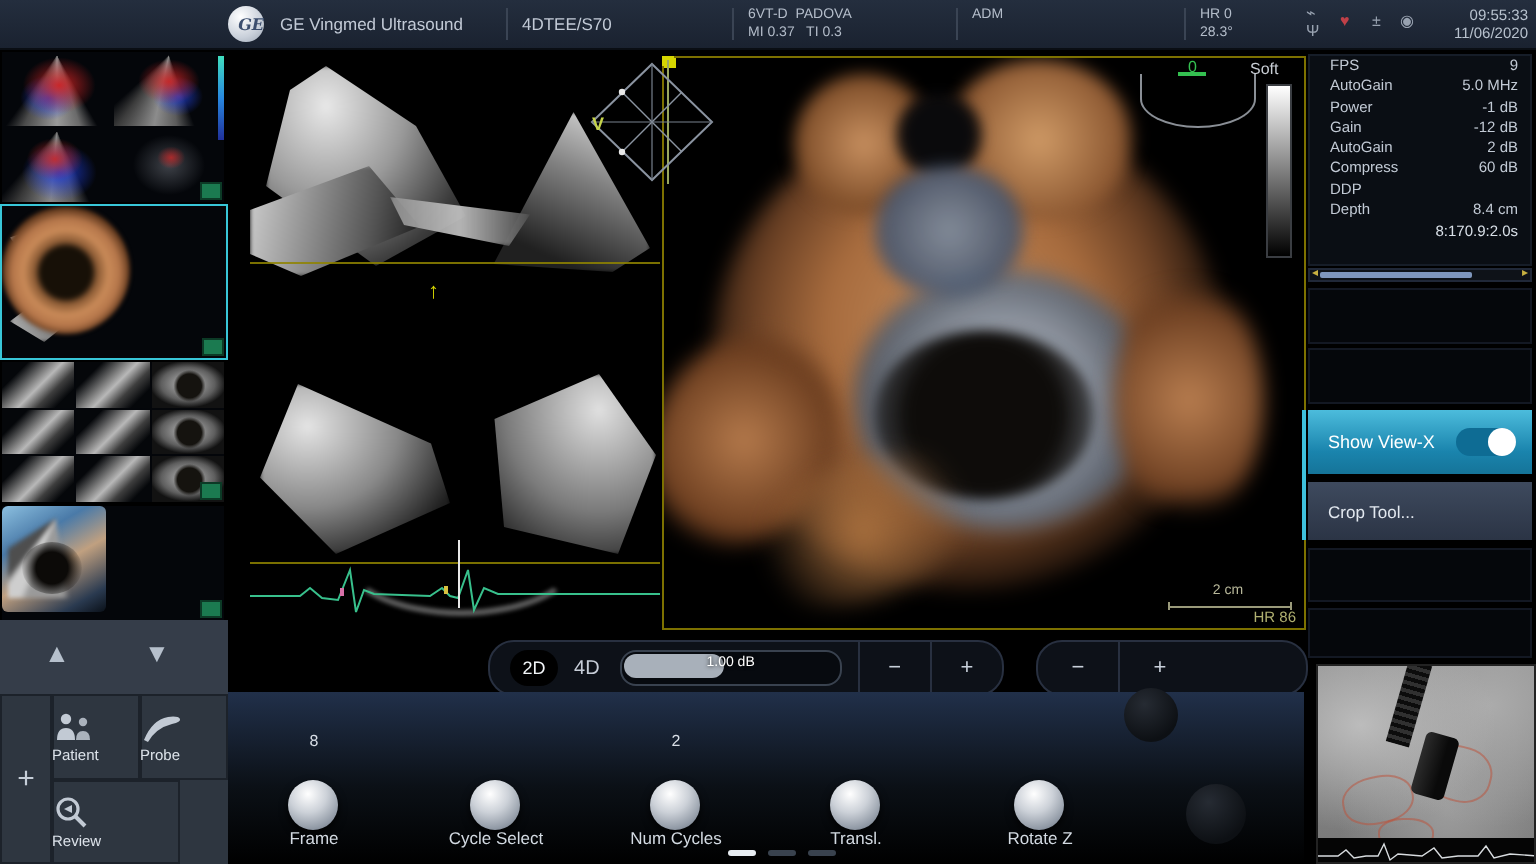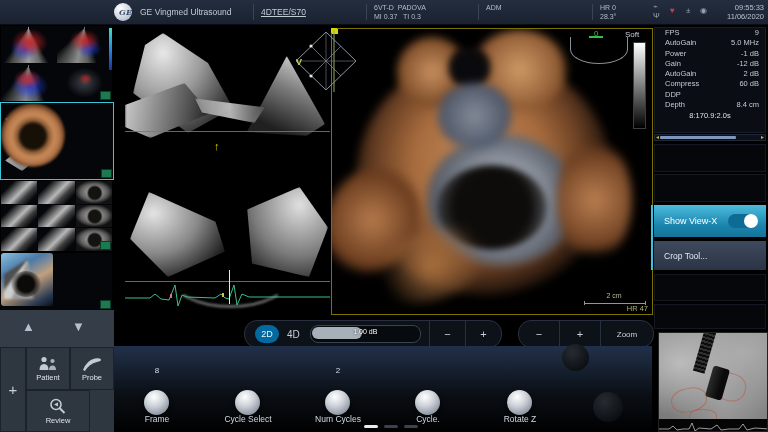--- a/index.html
+++ b/index.html
@@ -43,62 +43,62 @@
       radial-gradient(ellipse 60% 58% at 50% 48%,#c4c4c4,#5e5e5e 62%,#121212 88%);}
   .blue3d{left:56px;top:2px;width:52px;height:53px;border-radius:3px;overflow:hidden;
      background:linear-gradient(150deg,#8cc0e0 0%,#4a7aa8 30%,#c0a080 55%,#2a3a50 85%,#0a1018 100%);}
   .blue3d .hole{position:absolute;left:10px;top:18px;width:30px;height:26px;border-radius:50%;
      background:radial-gradient(circle,#0c0a08 40%,rgba(12,10,8,0) 78%);}
   
   .navpanel{left:0;top:310px;width:114px;height:122px;background:#2e3640;}
   .navrow{left:0;top:0;width:114px;height:37px;background:#353d49;border-bottom:1px solid #1d232c;}
   .navarrow{font-size:13px;color:#b6c0cc;top:9px;cursor:default;}
   .navcell{background:#2e3640;box-shadow:inset 0 0 0 1px rgba(14,18,24,.55);display:flex;flex-direction:column;
-           align-items:center;justify-content:center;gap:2px;}
+           align-items:flex-start;justify-content:center;gap:2px;}
   .navcell .lbl{font-size:7.5px;color:#dde3ea;}
   .pluscell{display:flex;align-items:center;justify-content:center;font-size:15px;color:#c6ced8;}
   
   .pane{background:#000;overflow:hidden;}
   .yline{position:absolute;left:0;width:100%;height:1px;background:#8f8400;opacity:.85;}
   .cursor-arrow{position:absolute;color:#d6d600;font-size:11px;font-weight:bold;}
   
   .v3d{left:331px;top:28px;width:320px;height:285px;border:1px solid #7d7100;background:#000;overflow:hidden;}
   .cmark{left:0;top:0;width:6px;height:5px;background:#d6d600;}
   .arc{border:1px solid #8a8f96;border-top:none;border-radius:0 0 60px 60px / 0 0 30px 30px;}
   .arc .tick{position:absolute;left:18px;top:-1px;width:14px;height:2px;background:#34c050;}
   .graybar{background:linear-gradient(#fff,#000);border:1px solid #3a3d42;}
   .blob{position:absolute;border-radius:50%;}
   .scale-lbl{font-size:7px;color:#b8b89a;text-align:center;}
   .scale-line{border-left:1px solid #9a9a7a;border-right:1px solid #9a9a7a;height:4px;}
   .scale-line i{display:block;height:1px;background:#9a9a7a;margin-top:2px;}
   
   .ctlgrp{top:320px;height:26px;background:#0d1118;border:1px solid #283040;border-radius:13px;
           display:flex;align-items:center;color:#ccd3dc;}
-  .pill2d{margin-left:10px;width:26px;height:18px;border-radius:9px;background:#0369a1;color:#f2f5f8;
+  .pill2d{margin-left:10px;width:26px;height:18px;border-radius:9px;background:#000000;color:#f2f5f8;
           font-size:9px;display:flex;align-items:center;justify-content:center;}
   .lbl4d{margin-left:8px;font-size:10px;color:#c6cdd7;}
   .slider{margin-left:10px;width:118px;height:16px;background:#070a0f;border:1px solid #39424f;border-radius:8px;position:relative;}
   .slider .fill{position:absolute;left:1px;top:1px;width:46%;height:12px;border-radius:7px;background:#a8b0ba;}
   .slider .val{position:absolute;left:0;top:2px;width:100%;text-align:center;font-size:7px;color:#fff;text-shadow:0 0 2px #000;}
   .seg{height:100%;display:flex;align-items:center;justify-content:center;font-size:11px;color:#c8d0da;border-left:1px solid #283040;}
   .seg.zoomseg{font-size:8px;}
   
   .knobstrip{left:114px;top:346px;width:538px;height:86px;background:linear-gradient(#21304a 0%,#0b1016 55%,#000 100%);}
   .knob{position:absolute;width:25px;height:25px;border-radius:50%;box-shadow:0 2px 4px rgba(0,0,0,.8);
         background:radial-gradient(circle at 40% 28%,#ffffff,#ccd1d8 40%,#8f98a4 75%,#5a626e 100%);}
   .knob-dark{position:absolute;border-radius:50%;background:radial-gradient(circle at 38% 30%,#262b33,#0d1014 72%);}
   .kval{position:absolute;width:40px;text-align:center;font-size:8px;color:#d8dee6;}
   .klbl{position:absolute;width:80px;text-align:center;font-size:8.5px;color:#d3dae2;}
   .pagedot{position:absolute;width:14px;height:3px;border-radius:2px;background:#39424e;}
   .pagedot.on{background:#e8edf2;}
   
   .settings{left:654px;top:27px;width:112px;height:106px;background:#0a0e14;border:1px solid #161d28;box-sizing:border-box;}
   .set-title{font-size:8px;color:#cdd4de;padding:3px 0 2px 6px;}
   .srow{display:flex;justify-content:space-between;padding:0 6px 0 10px;height:10.3px;line-height:10.3px;font-size:7.5px;color:#c2cad5;}
-  .looprow{display:flex;justify-content:center;padding:0 6px 0 6px;height:11px;line-height:11px;font-size:7.5px;color:#d9e0e8;}
+  .looprow{display:flex;justify-content:flex-end;padding:0 6px 0 6px;height:11px;line-height:11px;font-size:7.5px;color:#d9e0e8;}
   .hscroll{left:654px;top:134px;width:112px;height:7px;background:#0e1218;border:1px solid #202838;box-sizing:border-box;}
   .hscroll .bar{position:absolute;left:5px;top:1px;width:76px;height:3px;background:#7e96bc;border-radius:1px;}
   .hscroll .ar{position:absolute;top:-2px;font-size:6px;color:#c8b040;}
   .rbox{left:654px;width:112px;background:#05070b;border:1px solid #131823;box-sizing:border-box;}
   .showview{left:654px;top:205px;width:112px;height:32px;background:linear-gradient(#4cbcdc,#1a84ad 65%,#157499);
             display:flex;align-items:center;color:#fff;font-size:9px;}
   .showview .toggle{position:absolute;right:8px;width:30px;height:14px;border-radius:7px;background:#0e6c94;}
   .showview .toggle i{position:absolute;right:0;top:0;width:14px;height:14px;border-radius:50%;background:#fff;}
   .cyanedge{left:651px;top:205px;width:2px;height:65px;background:#3fc0dc;}
   .croptool{left:654px;top:241px;width:112px;height:29px;background:linear-gradient(#3e4a5e,#2b3445);
@@ -120,21 +120,21 @@
 <body>
 
 <div id="stage">
 
   <div class="abs topbar">
     <div class="abs ge-logo">
         <span>GE</span>
       </div>
     <div class="abs tb-txt" style="left:140px;top:7px;">GE Vingmed Ultrasound</div>
     <div class="abs tb-sep" style="left:253px;"></div>
-    <div class="abs tb-txt" style="left:261px;top:7px;text-decoration:underline;">4DTEE/S70</div>
+    <div class="abs tb-txt" style="left:261px;top:7px;">4DTEE/S70</div>
     <div class="abs tb-sep" style="left:366px;"></div>
     <div class="abs tb-2line" style="left:374px;top:3px;"><span>6VT-D  PADOVA</span><br><span>MI 0.37   TI 0.3</span></div>
     <div class="abs tb-sep" style="left:478px;"></div>
     <div class="abs tb-2line" style="left:486px;top:3px;">ADM</div>
     <div class="abs tb-sep" style="left:592px;"></div>
     <div class="abs tb-2line" style="left:600px;top:3px;"><span>HR 0</span><br><span>28.3°</span></div>
     <span class="abs tb-ico" style="left:653px;top:2px;">⌁</span>
     <span class="abs tb-ico" style="left:653px;top:11px;">Ψ</span>
     <span class="abs tb-ico" style="left:670px;top:6px;color:#c04048;">♥</span>
     <span class="abs tb-ico" style="left:686px;top:6px;">±</span>
@@ -256,21 +256,21 @@
     <div class="abs arc" style="left:238px;top:8px;width:56px;height:26px;">
         <div class="tick"></div>
       </div>
     <span class="abs" style="left:293px;top:1px;font-size:8px;color:#c8cdd4;">Soft</span>
     <div class="abs graybar" style="left:301px;top:13px;width:11px;height:85px;"></div>
 
     <div class="abs scale-lbl" style="left:250px;top:263px;width:64px;">2 cm</div>
     <div class="abs scale-line" style="left:252px;top:272px;width:60px;">
         <i></i>
       </div>
-    <span class="abs" style="right:4px;bottom:1px;font-size:7.5px;color:#b0b070;">HR 47</span>
+    <span class="abs" style="right:4px;bottom:1px;font-size:7.5px;color:#b0b070;">HR 86</span>
   </div>
 
   <svg class="abs" style="left:294px;top:28px;z-index:5;" width="64" height="66" viewBox="0 0 64 66">
     <rect x="37" y="0" width="6" height="5" fill="#d6d600"></rect>
     <line x1="40" y1="2" x2="40" y2="64" stroke="#9aa860" stroke-width="1"></line>
     <polygon points="32,4 62,33 32,62 2,33" fill="none" stroke="#8a93a0" stroke-width="1"></polygon>
     <line x1="17" y1="18" x2="47" y2="48" stroke="#8a93a0" stroke-width=".7"></line>
     <line x1="47" y1="18" x2="17" y2="48" stroke="#8a93a0" stroke-width=".7"></line>
     <line x1="32" y1="4" x2="32" y2="62" stroke="#78818e" stroke-width=".6"></line>
     <line x1="2" y1="33" x2="62" y2="33" stroke="#78818e" stroke-width=".6"></line>
@@ -285,42 +285,41 @@
     <div class="slider">
       <div class="fill"></div>
       <div class="val">1.00 dB</div>
     </div>
     <div class="seg" style="width:38px;margin-left:8px;">−</div>
     <div class="seg" style="width:38px;">+</div>
   </div>
   <div class="abs ctlgrp" style="left:518px;width:134px;">
     <div class="seg" style="width:40px;border-left:none;">−</div>
     <div class="seg" style="width:40px;">+</div>
-    <div class="seg zoomseg" style="width:52px;">Zoom</div>
   </div>
 
   <div class="abs knobstrip">
     <div class="knob-dark" style="left:448px;top:-2px;width:27px;height:27px;"></div>
     <div class="knob-dark" style="left:479px;top:46px;width:30px;height:30px;"></div>
 
     <div class="kval" style="left:23px;top:20px;">8</div>
     <div class="knob" style="left:30px;top:44px;"></div>
     <div class="klbl" style="left:3px;top:68px;">Frame</div>
 
     <div class="kval" style="left:114px;top:20px;"></div>
     <div class="knob" style="left:121px;top:44px;"></div>
     <div class="klbl" style="left:94px;top:68px;">Cycle Select</div>
 
     <div class="kval" style="left:204px;top:20px;">2</div>
     <div class="knob" style="left:211px;top:44px;"></div>
     <div class="klbl" style="left:184px;top:68px;">Num Cycles</div>
 
     <div class="kval" style="left:294px;top:20px;"></div>
     <div class="knob" style="left:301px;top:44px;"></div>
-    <div class="klbl" style="left:274px;top:68px;">Cycle.</div>
+    <div class="klbl" style="left:274px;top:68px;">Transl.</div>
 
     <div class="kval" style="left:386px;top:20px;"></div>
     <div class="knob" style="left:393px;top:44px;"></div>
     <div class="klbl" style="left:366px;top:68px;">Rotate Z</div>
 
     <div class="pagedot on" style="left:250px;top:79px;"></div>
     <div class="pagedot" style="left:270px;top:79px;"></div>
     <div class="pagedot" style="left:290px;top:79px;"></div>
   </div>
 

